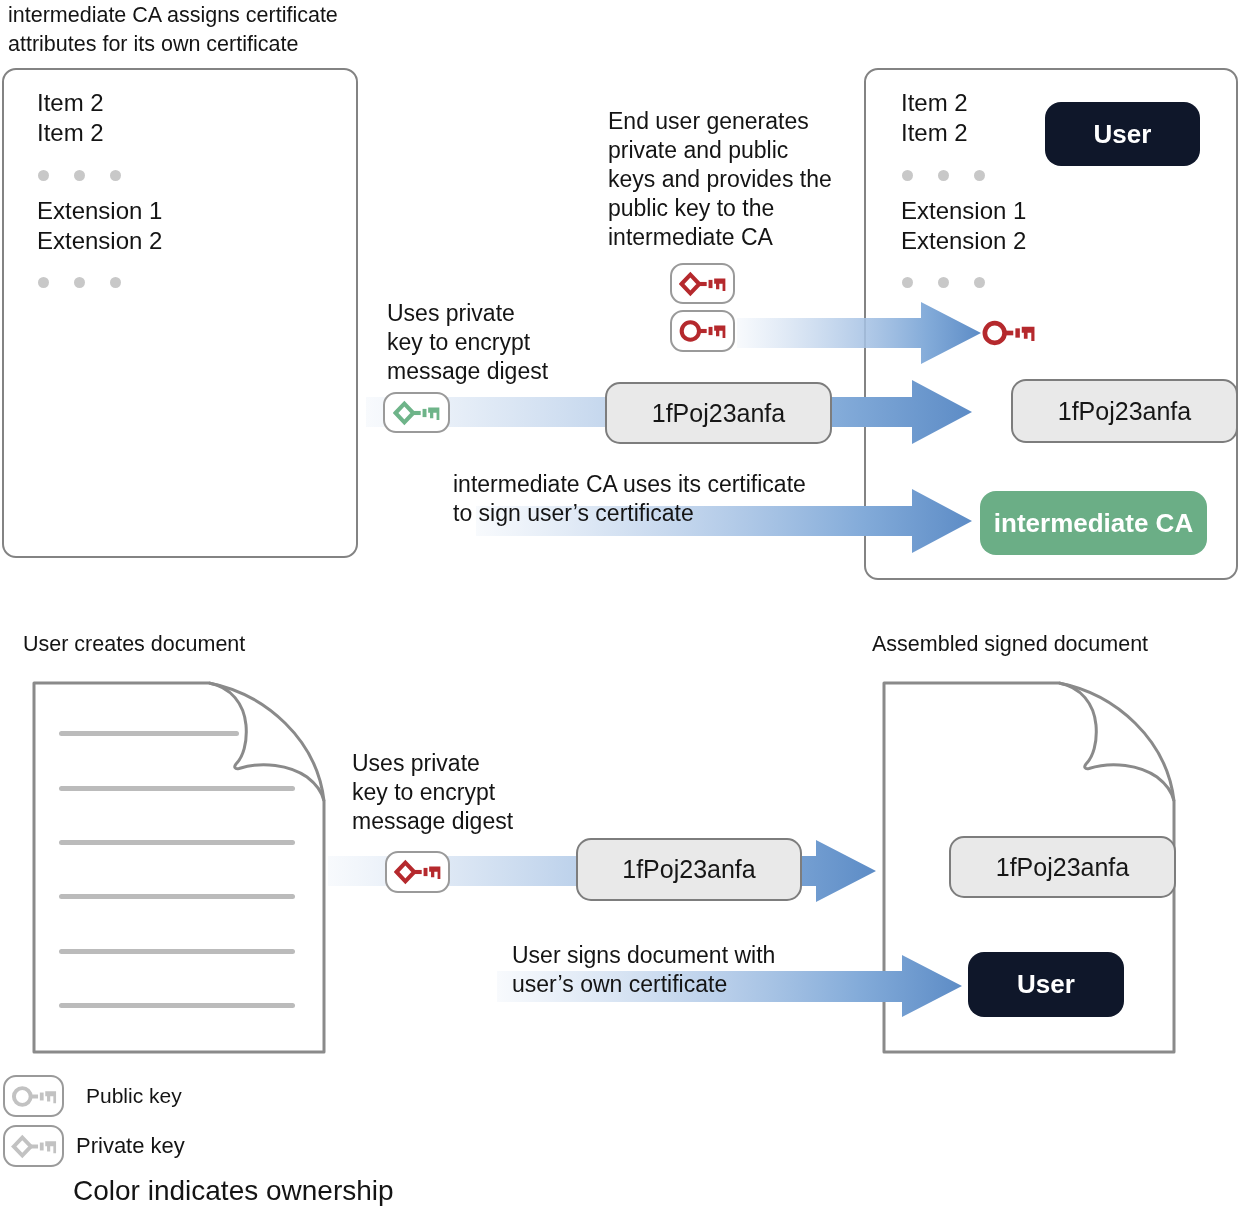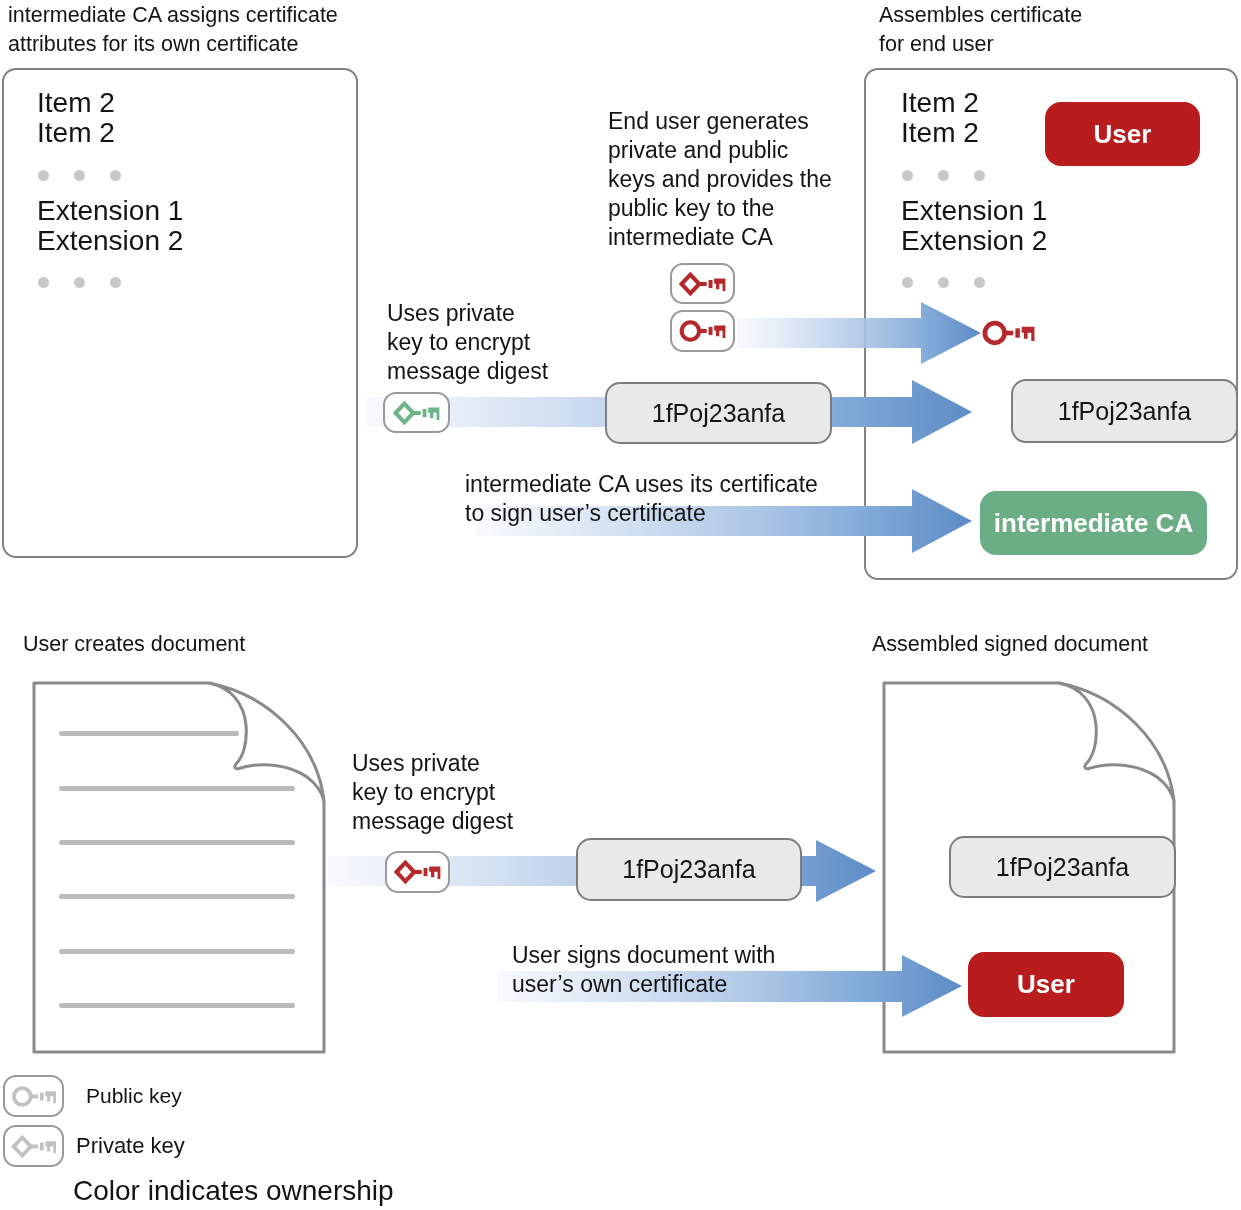--- a/index.html
+++ b/index.html
@@ -1,27 +1,27 @@
 <!DOCTYPE html>
 <html><head>
 <meta charset="utf-8">
 <style>
   html,body{margin:0;padding:0;background:#fff;}
   #canvas{position:relative;width:1241px;height:1210px;background:#fff;overflow:hidden;
           font-family:"Liberation Sans",sans-serif;color:#141414;}
   .abs{position:absolute;}
   .txt{font-size:23px;line-height:29px;white-space:pre-line;color:#141414;}
-  .boxtxt{font-size:28px;line-height:30px;white-space:pre-line;color:#141414;}
+  .boxtxt{font-size:24px;line-height:30px;white-space:pre-line;color:#141414;}
   .title{font-size:21.5px;line-height:29px;white-space:pre-line;color:#141414;}
   .big-box{box-sizing:border-box;border:2.5px solid #838383;border-radius:14px;background:#fff;}
   .digest{box-sizing:border-box;background:#e9e9e9;border:2px solid #7d7d7d;border-radius:15px;
           display:flex;align-items:center;justify-content:center;font-size:25px;color:#161616;margin-left:34px;}
   .badge{display:flex;align-items:center;justify-content:center;border-radius:16px;
          color:#fff;font-weight:bold;font-size:26px;}
-  .badge.red{background:#b91c1c;}
+  .badge.red{background:#0f172a;}
   .badge.green{background:#6bae86;}
   .keybox{box-sizing:border-box;background:#fff;border:2px solid #9a9a9a;border-radius:13px;
           display:flex;align-items:center;justify-content:center;}
   .dots{display:flex;gap:25px;}
   .dot{width:11px;height:11px;border-radius:50%;background:#c8c8c8;}
   svg{display:block;}
 </style>
 </head>
 <body>
 
@@ -76,22 +76,20 @@
     </defs>
     <polygon points="737,318 921,318 921,302 981,333 921,364 921,348 737,348" fill="url(#flow)"></polygon>
     <polygon points="366,397 912,397 912,380 972,412 912,444 912,427 366,427" fill="url(#flow)"></polygon>
     <polygon points="476,506 912,506 912,489 972,521 912,553 912,536 476,536" fill="url(#flow)"></polygon>
     <polygon points="328,856 816,856 816,840 876,871 816,902 816,886 328,886" fill="url(#flow)"></polygon>
     <polygon points="497,971 902,971 902,955 962,986 902,1017 902,1002 497,1002" fill="url(#flow)"></polygon>
   </svg>
 
   <div class="abs title" style="left:8px;top:1px;width:400px;">intermediate CA assigns certificate
 attributes for its own certificate</div>
-  <div class="abs title" style="left:879px;top:1px;width:330px;">Assembles certificate
-for end user</div>
   <div class="abs title" style="left:23px;top:630px;">User creates document</div>
   <div class="abs title" style="left:872px;top:630px;">Assembled signed document</div>
 
   <div class="abs boxtxt" style="left:37px;top:88px;">Item 2</div>
   <div class="abs boxtxt" style="left:37px;top:118px;">Item 2</div>
   <div class="abs dots" style="left:38px;top:170px;">
     <span class="dot"></span>
       <span class="dot"></span>
       <span class="dot"></span>
   </div>
@@ -141,21 +139,21 @@
   </div>
   <div class="abs txt" style="left:387px;top:299px;width:190px;">Uses private
 key to encrypt
 message digest</div>
   <div class="abs keybox" style="left:383px;top:392px;width:67px;height:41px;">
     <svg width="47" height="28" viewBox="0 0 50 30" style="color:#6eb489;">
         <use href="#key-private"></use>
       </svg>
   </div>
   <div class="abs digest" style="left:571px;top:382px;width:227px;height:62px;">1fPoj23anfa</div>
-  <div class="abs txt" style="left:465px;top:470px;width:420px;">intermediate CA uses its certificate
+  <div class="abs txt" style="left:453px;top:470px;width:420px;">intermediate CA uses its certificate
 to sign user’s certificate</div>
 
   <div class="abs txt" style="left:352px;top:749px;width:190px;">Uses private
 key to encrypt
 message digest</div>
   <div class="abs keybox" style="left:385px;top:851px;width:65px;height:42px;">
     <svg width="47" height="28" viewBox="0 0 50 30" style="color:#b5292d;">
         <use href="#key-private"></use>
       </svg>
   </div>

